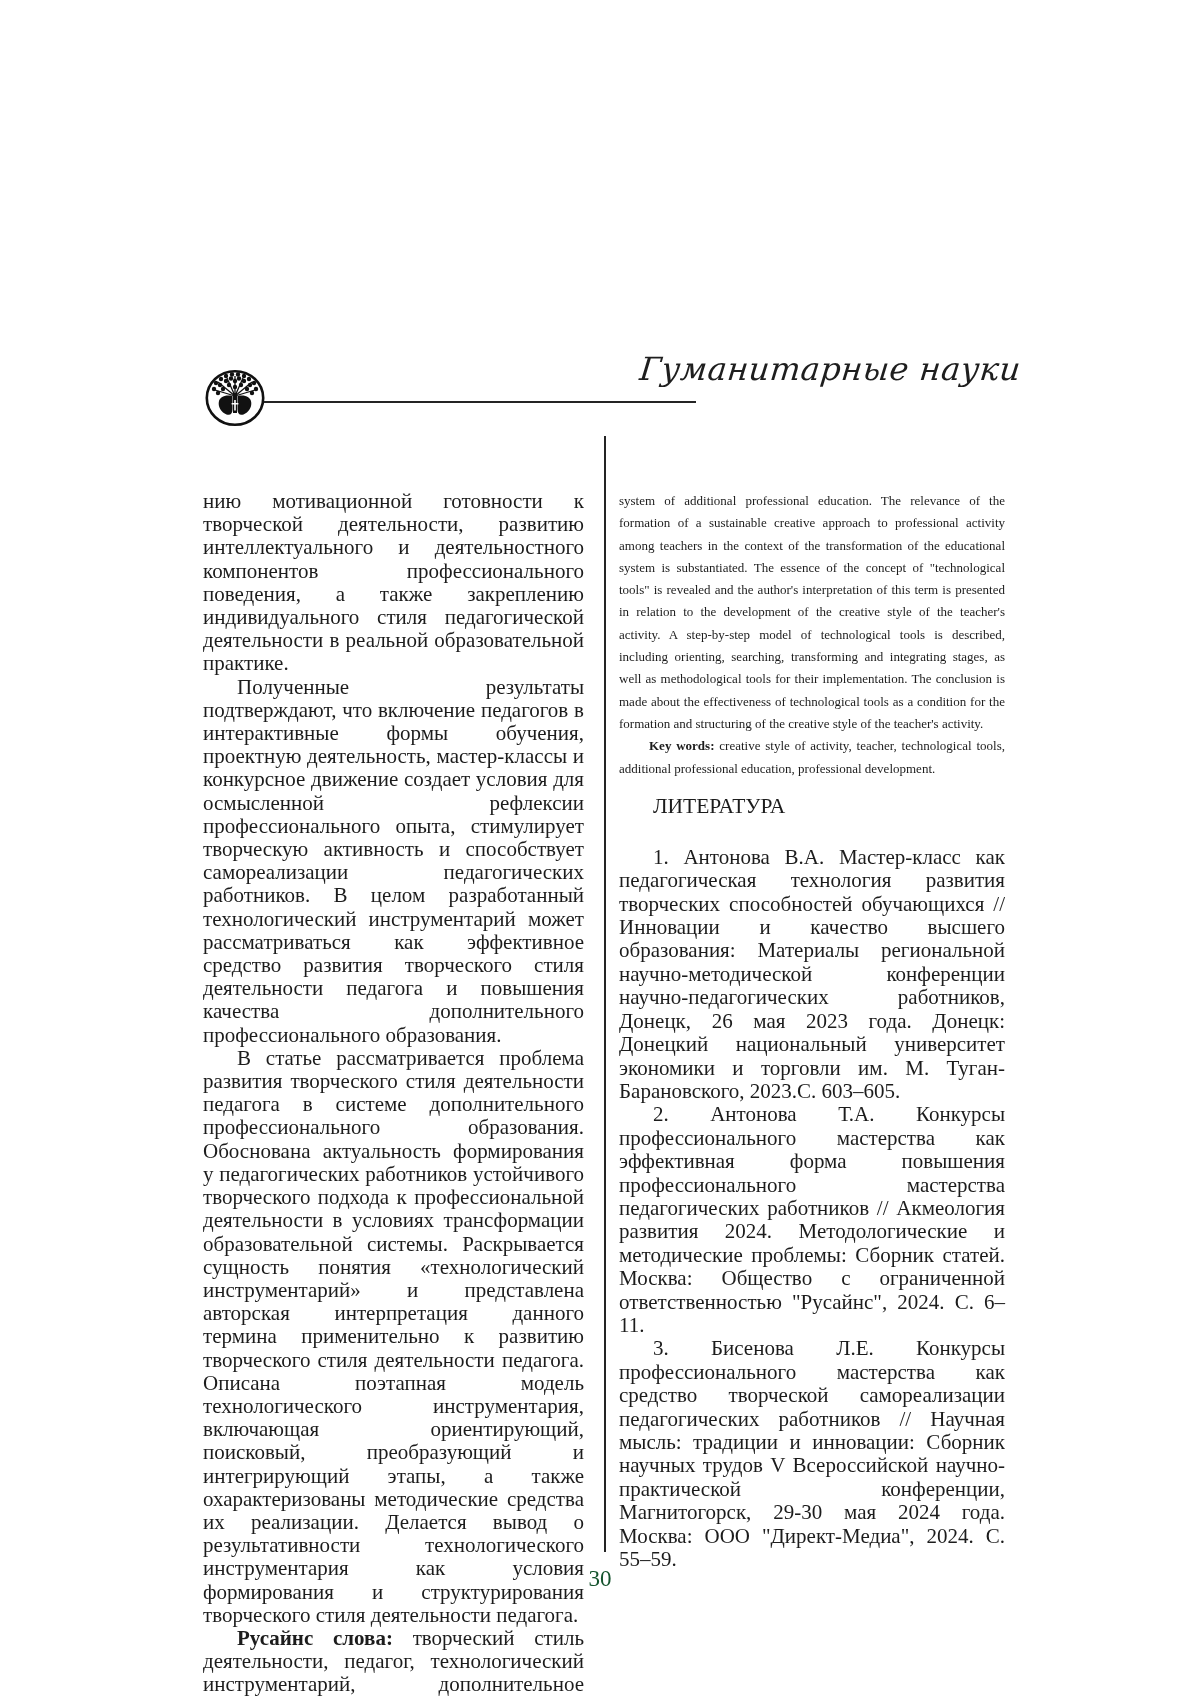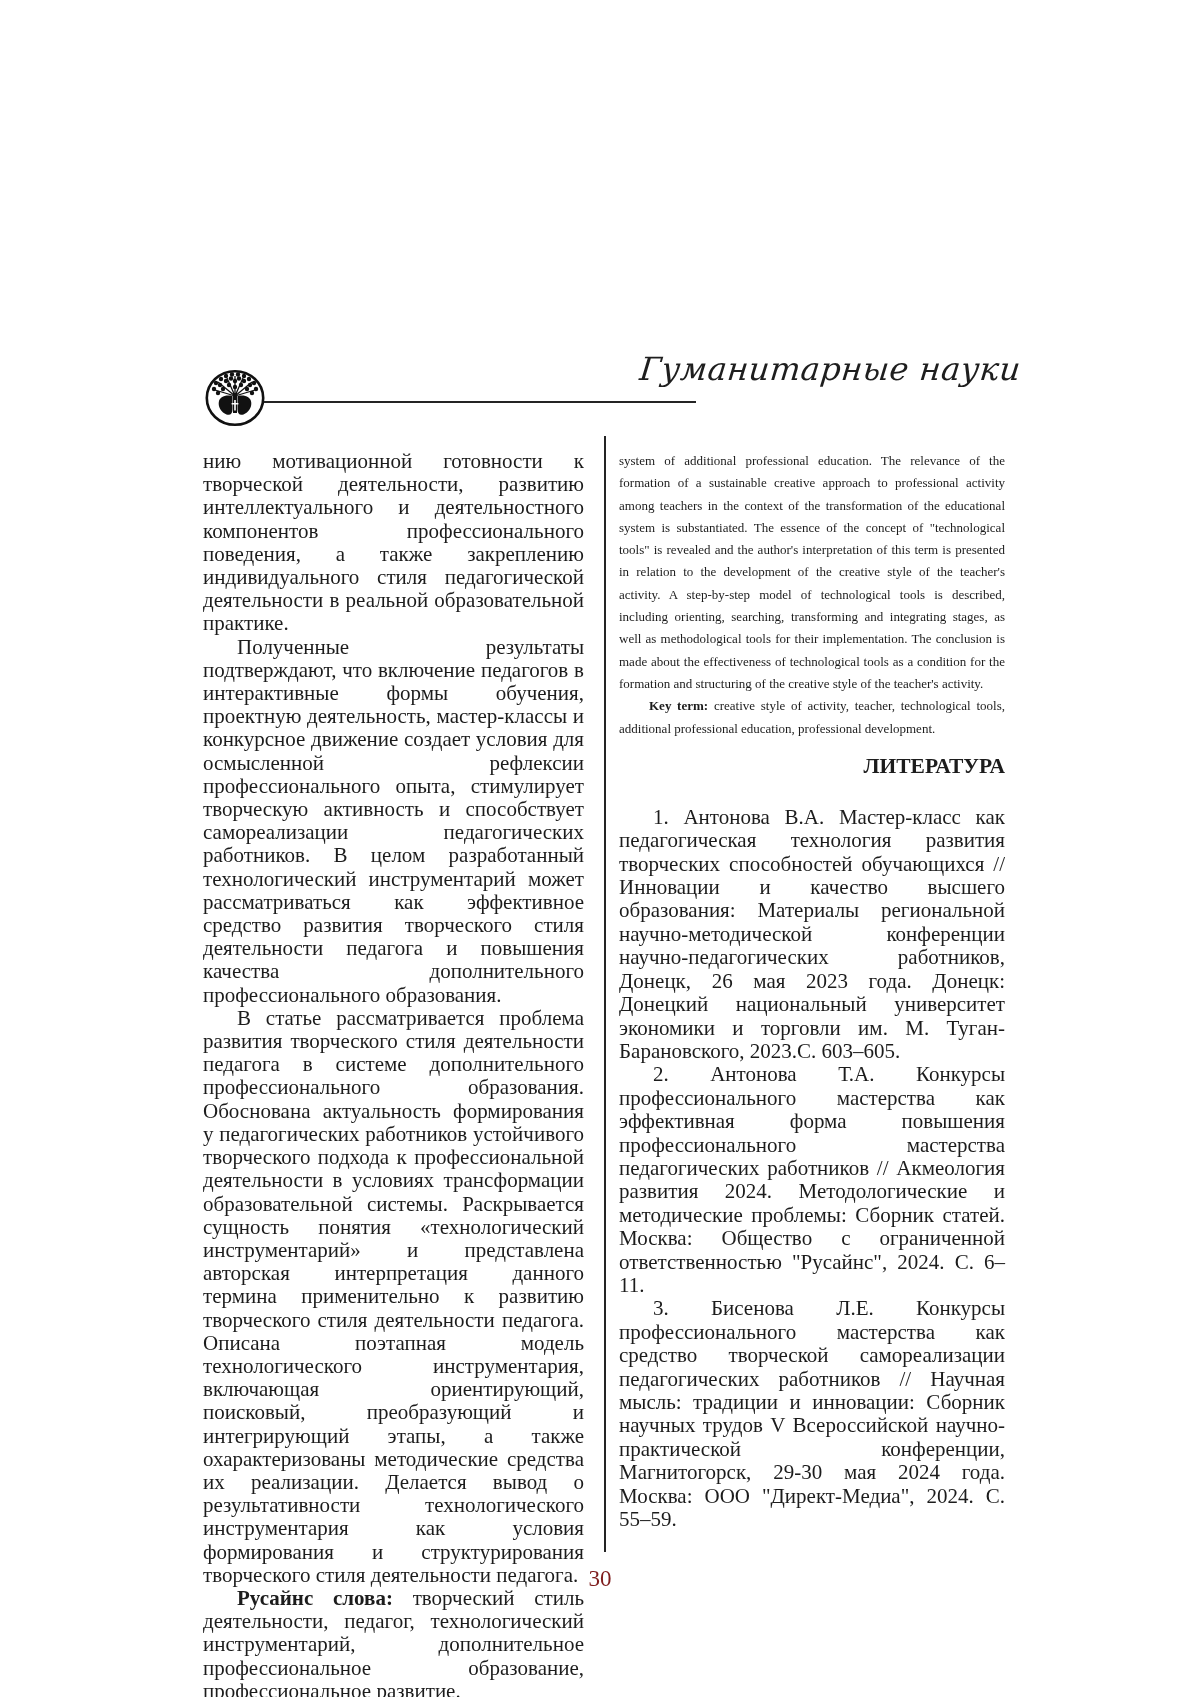--- a/index.html
+++ b/index.html
@@ -25,38 +25,38 @@
     transform:skewX(-6deg);
     color:#1e1e1e;
     white-space:nowrap;
   }
   
   .column-divider{position:absolute;left:604px;top:436px;width:2px;height:1116px;background:#242424;}
   .col{position:absolute;top:450px;text-align:justify;}
   .col-left{left:203px;width:381px;font-size:21px;line-height:23.2px;}
   .col-right{left:619px;width:386px;font-size:21px;line-height:23.6px;}
   p{margin:0;text-indent:34px;}
-  p.noindent{text-indent:0;}
+  p.noindent{text-indent:0;margin-top:40px;}
   p.h{font-weight:bold;}
   b{font-weight:bold;}
   .small{font-size:13px;line-height:22.3px;text-align:justify;}
   .small p{text-indent:30px;}
   .small p.noindent{text-indent:0;}
   .lit-heading{
-    font-weight:bold;
+    font-weight:normal;
     font-size:21.5px;
     line-height:24px;
     margin:14px 0 28px 0;
     text-indent:34px;
-    text-align:right;
+    text-align:left;
   }
   .refs{font-size:21px;line-height:23.4px;text-align:justify;}
   .page-num{
     position:absolute;left:0;top:1566px;width:1200px;
-    text-align:center;font-size:23px;color:#7f1d1d;
+    text-align:center;font-size:23px;color:#14532d;
   }
 </style>
 </head>
 <body>
 
 <div class="page">
 
   <div class="logo">
     <svg width="62" height="58" viewBox="0 0 62 58" aria-hidden="true">
       <ellipse cx="31" cy="29" rx="28.2" ry="26.8" fill="#ffffff" stroke="#111111" stroke-width="2.6"></ellipse>
@@ -112,21 +112,21 @@
     <p class="noindent">нию мотивационной готовности к творческой деятельности, развитию интеллектуального и деятельностного компонентов профессионального поведения, а также закреплению индивидуального стиля педагогической деятельности в реальной образовательной практике.</p>
     <p>Полученные результаты подтверждают, что включение педагогов в интерактивные формы обучения, проектную деятельность, мастер-классы и конкурсное движение создает условия для осмысленной рефлексии профессионального опыта, стимулирует творческую активность и способствует самореализации педагогических работников. В целом разработанный технологический инструментарий может рассматриваться как эффективное средство развития творческого стиля деятельности педагога и повышения качества дополнительного профессионального образования.</p>
     <p>В статье рассматривается проблема развития творческого стиля деятельности педагога в системе дополнительного профессионального образования. Обоснована актуальность формирования у педагогических работников устойчивого творческого подхода к профессиональной деятельности в условиях трансформации образовательной системы. Раскрывается сущность понятия «технологический инструментарий» и представлена авторская интерпретация данного термина применительно к развитию творческого стиля деятельности педагога. Описана поэтапная модель технологического инструментария, включающая ориентирующий, поисковый, преобразующий и интегрирующий этапы, а также охарактеризованы методические средства их реализации. Делается вывод о результативности технологического инструментария как условия формирования и структурирования творческого стиля деятельности педагога.</p>
     <p><b>Русайнс слова:</b><span> творческий стиль деятельности, педагог, технологический инструментарий, дополнительное профессиональное образование, профессиональное развитие.</span></p>
 
   </div>
 
   <div class="col col-right">
     <div class="small">
       <p class="noindent">system of additional professional education. The relevance of the formation of a sustainable creative approach to professional activity among teachers in the context of the transformation of the educational system is substantiated. The essence of the concept of "technological tools" is revealed and the author's interpretation of this term is presented in relation to the development of the creative style of the teacher's activity. A step-by-step model of technological tools is described, including orienting, searching, transforming and integrating stages, as well as methodological tools for their implementation. The conclusion is made about the effectiveness of technological tools as a condition for the formation and structuring of the creative style of the teacher's activity.</p>
-      <p><b>Key term:</b><span> creative style of activity, teacher, technological tools, additional professional education, professional development.</span></p>
+      <p><b>Key words:</b><span> creative style of activity, teacher, technological tools, additional professional education, professional development.</span></p>
     </div>
 
     <p class="lit-heading">ЛИТЕРАТУРА</p>
 
     <div class="refs">
       <p>1. Антонова В.А. Мастер-класс как педагогическая технология развития творческих способностей обучающихся // Инновации и качество высшего образования: Материалы региональной научно-методической конференции научно-педагогических работников, Донецк, 26 мая 2023 года. Донецк: Донецкий национальный университет экономики и торговли им. М. Туган-Барановского, 2023.С. 603–605.</p>
       <p>2. Антонова Т.А. Конкурсы профессионального мастерства как эффективная форма повышения профессионального мастерства педагогических работников // Акмеология развития 2024. Методологические и методические проблемы: Сборник статей. Москва: Общество с ограниченной ответственностью "Русайнс", 2024. С. 6–11.</p>
       <p>3. Бисенова Л.Е. Конкурсы профессионального мастерства как средство творческой самореализации педагогических работников // Научная мысль: традиции и инновации: Сборник научных трудов V Всероссийской научно-практической конференции, Магнитогорск, 29-30 мая 2024 года. Москва: ООО "Директ-Медиа", 2024. С. 55–59.</p>
 
     </div>

